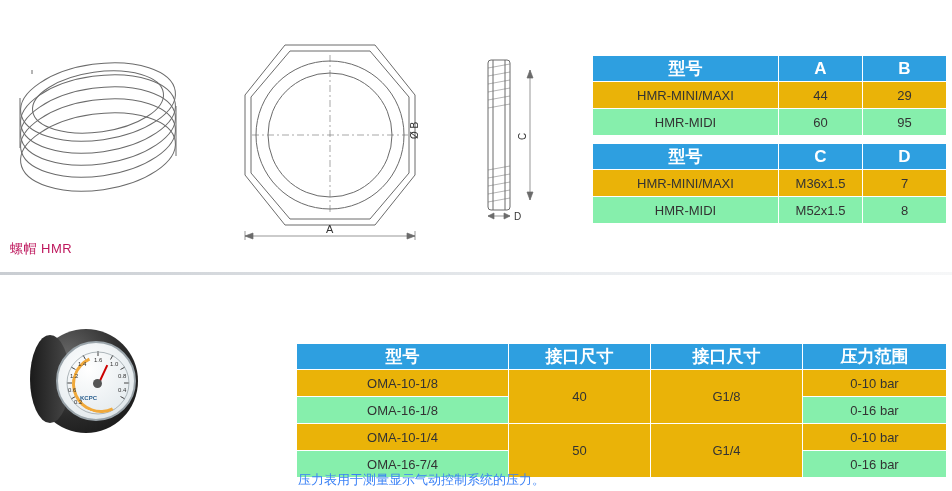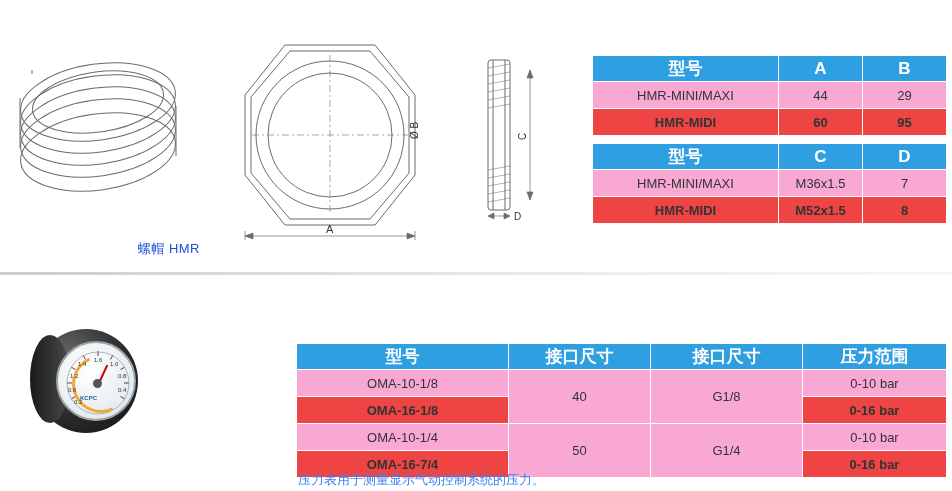--- a/index.html
+++ b/index.html
@@ -36,22 +36,22 @@
   .section-top {
     position: absolute;
     left: 0;
     top: 0;
     width: 952px;
     height: 272px;
   }
 
   .caption {
     font-size: 13px;
-    color: #1d4ed8;
-    text-align: right;
+    color: #be185d;
+    text-align: left;
     letter-spacing: 0.5px;
   }
 
   
   .draw-hmr {
     position: absolute;
     left: 10px;
     top: 40px;
     width: 190px;
     height: 180px;
@@ -93,22 +93,22 @@
     border: 1px solid #ffffff;
     text-align: center;
   }
   td {
     font-size: 13px;
     height: 24px;
     text-align: center;
     border: 1px solid #ffffff;
     color: #333;
   }
-  tr.row-odd td { background: #f9a8d4; }
-  tr.row-even td { background: #ef4444; font-weight: bold; }
+  tr.row-odd td { background: #eab308; }
+  tr.row-even td { background: #86efac; }
 
   .tbl-ab {
     position: absolute;
     left: 592px;
     top: 55px;
     width: 354px;
   }
   .tbl-cd {
     position: absolute;
     left: 592px;

